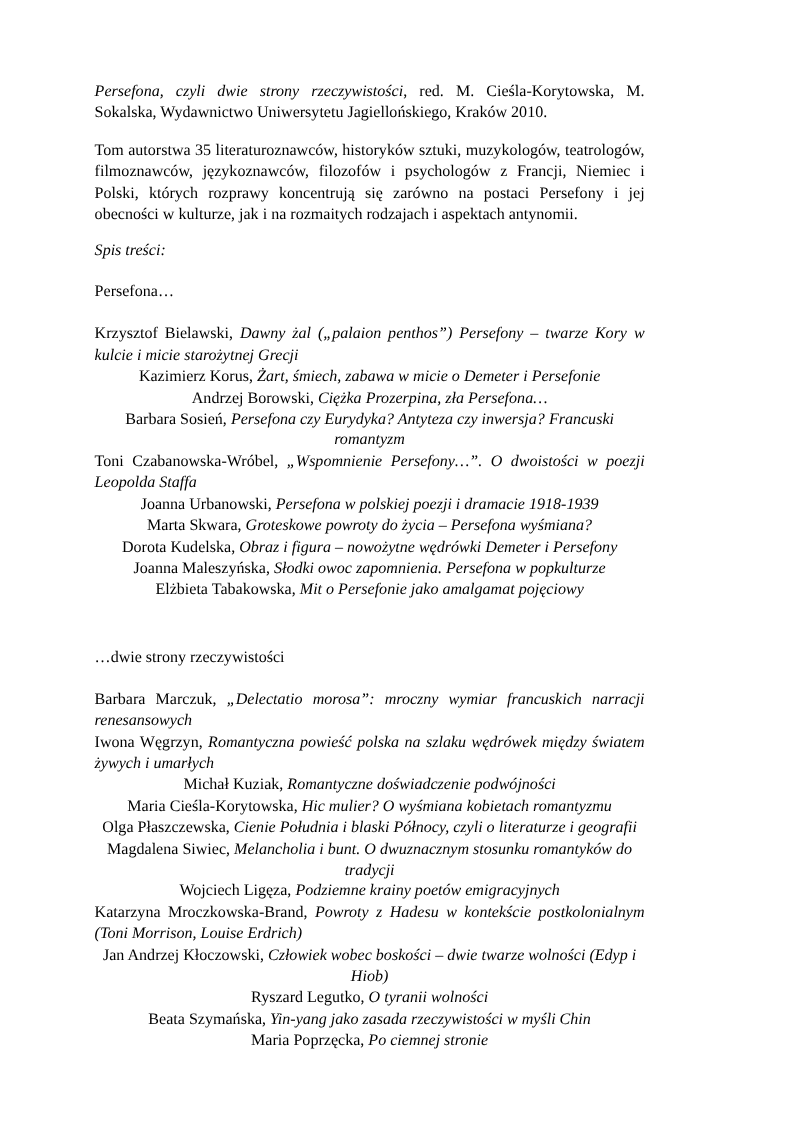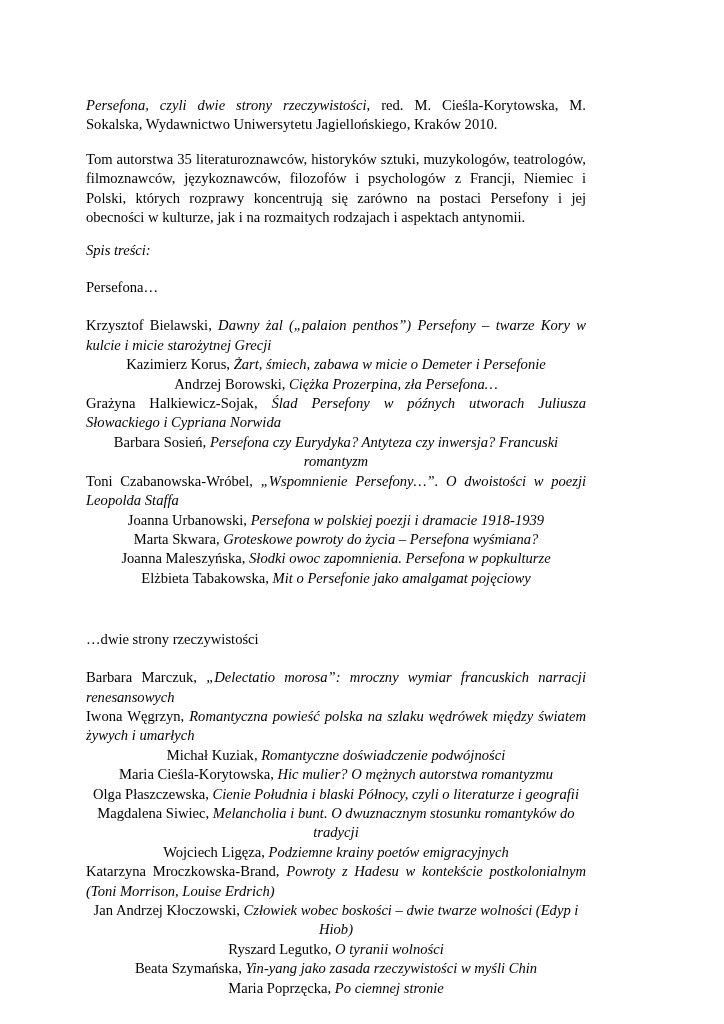--- a/index.html
+++ b/index.html
@@ -10,21 +10,21 @@
   body {
     width: 724px;
     height: 1024px;
     font-family: "Liberation Serif", "DejaVu Serif", serif;
     color: #000000;
   }
   .page {
     width: 672px;
     height: 1024px;
     box-sizing: border-box;
-    padding: 96px 86px 40px 86px;
+    padding: 74px 86px 40px 86px;
     position: relative;
   }
   .block {
     font-size: 14.6px;
     line-height: 1.33;
     text-align: justify;
     margin: 0 0 15px 0;
   }
   .block.justify-full {
     text-align: justify;
@@ -71,41 +71,41 @@
   <div class="gap-md"></div>
 
   <p class="heading">Persefona…</p>
 
   <div class="gap-md"></div>
 
   <div class="list">
     <p class="entry just"><span>Krzysztof Bielawski, </span><span class="it">Dawny żal („palaion penthos”) Persefony – twarze Kory w kulcie i micie starożytnej Grecji</span></p>
     <p class="entry"><span>Kazimierz Korus, </span><span class="it">Żart, śmiech, zabawa w micie o Demeter i Persefonie</span></p>
     <p class="entry"><span>Andrzej Borowski, </span><span class="it">Ciężka Prozerpina, zła Persefona…</span></p>
-    <p class="entry just"><span>Grażyna Halkiewicz-Sojak, </span><span class="it">Ślad Persefony w późnych utworach Juliusza Słowackiego i Cypriana Norwida</span></p>
     <p class="entry"><span>Barbara Sosień, </span><span class="it">Persefona czy Eurydyka? Antyteza czy inwersja? Francuski romantyzm</span></p>
     <p class="entry just"><span>Toni Czabanowska-Wróbel, </span><span class="it">„Wspomnienie Persefony…”. O dwoistości w poezji Leopolda Staffa</span></p>
     <p class="entry"><span>Joanna Urbanowski, </span><span class="it">Persefona w polskiej poezji i dramacie 1918-1939</span></p>
     <p class="entry"><span>Marta Skwara, </span><span class="it">Groteskowe powroty do życia – Persefona wyśmiana?</span></p>
+    <p class="entry"><span>Dorota Kudelska, </span><span class="it">Obraz i figura – nowożytne wędrówki Demeter i Persefony</span></p>
     <p class="entry"><span>Joanna Maleszyńska, </span><span class="it">Słodki owoc zapomnienia. Persefona w popkulturze</span></p>
     <p class="entry"><span>Elżbieta Tabakowska, </span><span class="it">Mit o Persefonie jako amalgamat pojęciowy</span></p>
   </div>
 
   <div class="gap-lg"></div>
   <div class="gap-sm"></div>
 
   <p class="heading">…dwie strony rzeczywistości</p>
 
   <div class="gap-md"></div>
 
   <div class="list">
     <p class="entry just"><span>Barbara Marczuk, </span><span class="it">„Delectatio morosa”: mroczny wymiar francuskich narracji renesansowych</span></p>
     <p class="entry just"><span>Iwona Węgrzyn, </span><span class="it">Romantyczna powieść polska na szlaku wędrówek między światem żywych i umarłych</span></p>
     <p class="entry"><span>Michał Kuziak, </span><span class="it">Romantyczne doświadczenie podwójności</span></p>
-    <p class="entry"><span>Maria Cieśla-Korytowska, </span><span class="it">Hic mulier? O mężnych autorstwa romantyzmu</span></p>
+    <p class="entry"><span>Maria Cieśla-Korytowska, </span><span class="it">Hic mulier? O wyśmiana kobietach romantyzmu</span></p>
     <p class="entry"><span>Olga Płaszczewska, </span><span class="it">Cienie Południa i blaski Północy, czyli o literaturze i geografii</span></p>
     <p class="entry"><span>Magdalena Siwiec, </span><span class="it">Melancholia i bunt. O dwuznacznym stosunku romantyków do tradycji</span></p>
     <p class="entry"><span>Wojciech Ligęza, </span><span class="it">Podziemne krainy poetów emigracyjnych</span></p>
     <p class="entry just"><span>Katarzyna Mroczkowska-Brand, </span><span class="it">Powroty z Hadesu w kontekście postkolonialnym (Toni Morrison, Louise Erdrich)</span></p>
     <p class="entry"><span>Jan Andrzej Kłoczowski, </span><span class="it">Człowiek wobec boskości – dwie twarze wolności (Edyp i Hiob)</span></p>
     <p class="entry"><span>Ryszard Legutko, </span><span class="it">O tyranii wolności</span></p>
     <p class="entry"><span>Beata Szymańska, </span><span class="it">Yin-yang jako zasada rzeczywistości w myśli Chin</span></p>
     <p class="entry"><span>Maria Poprzęcka, </span><span class="it">Po ciemnej stronie</span></p>
   </div>
 

